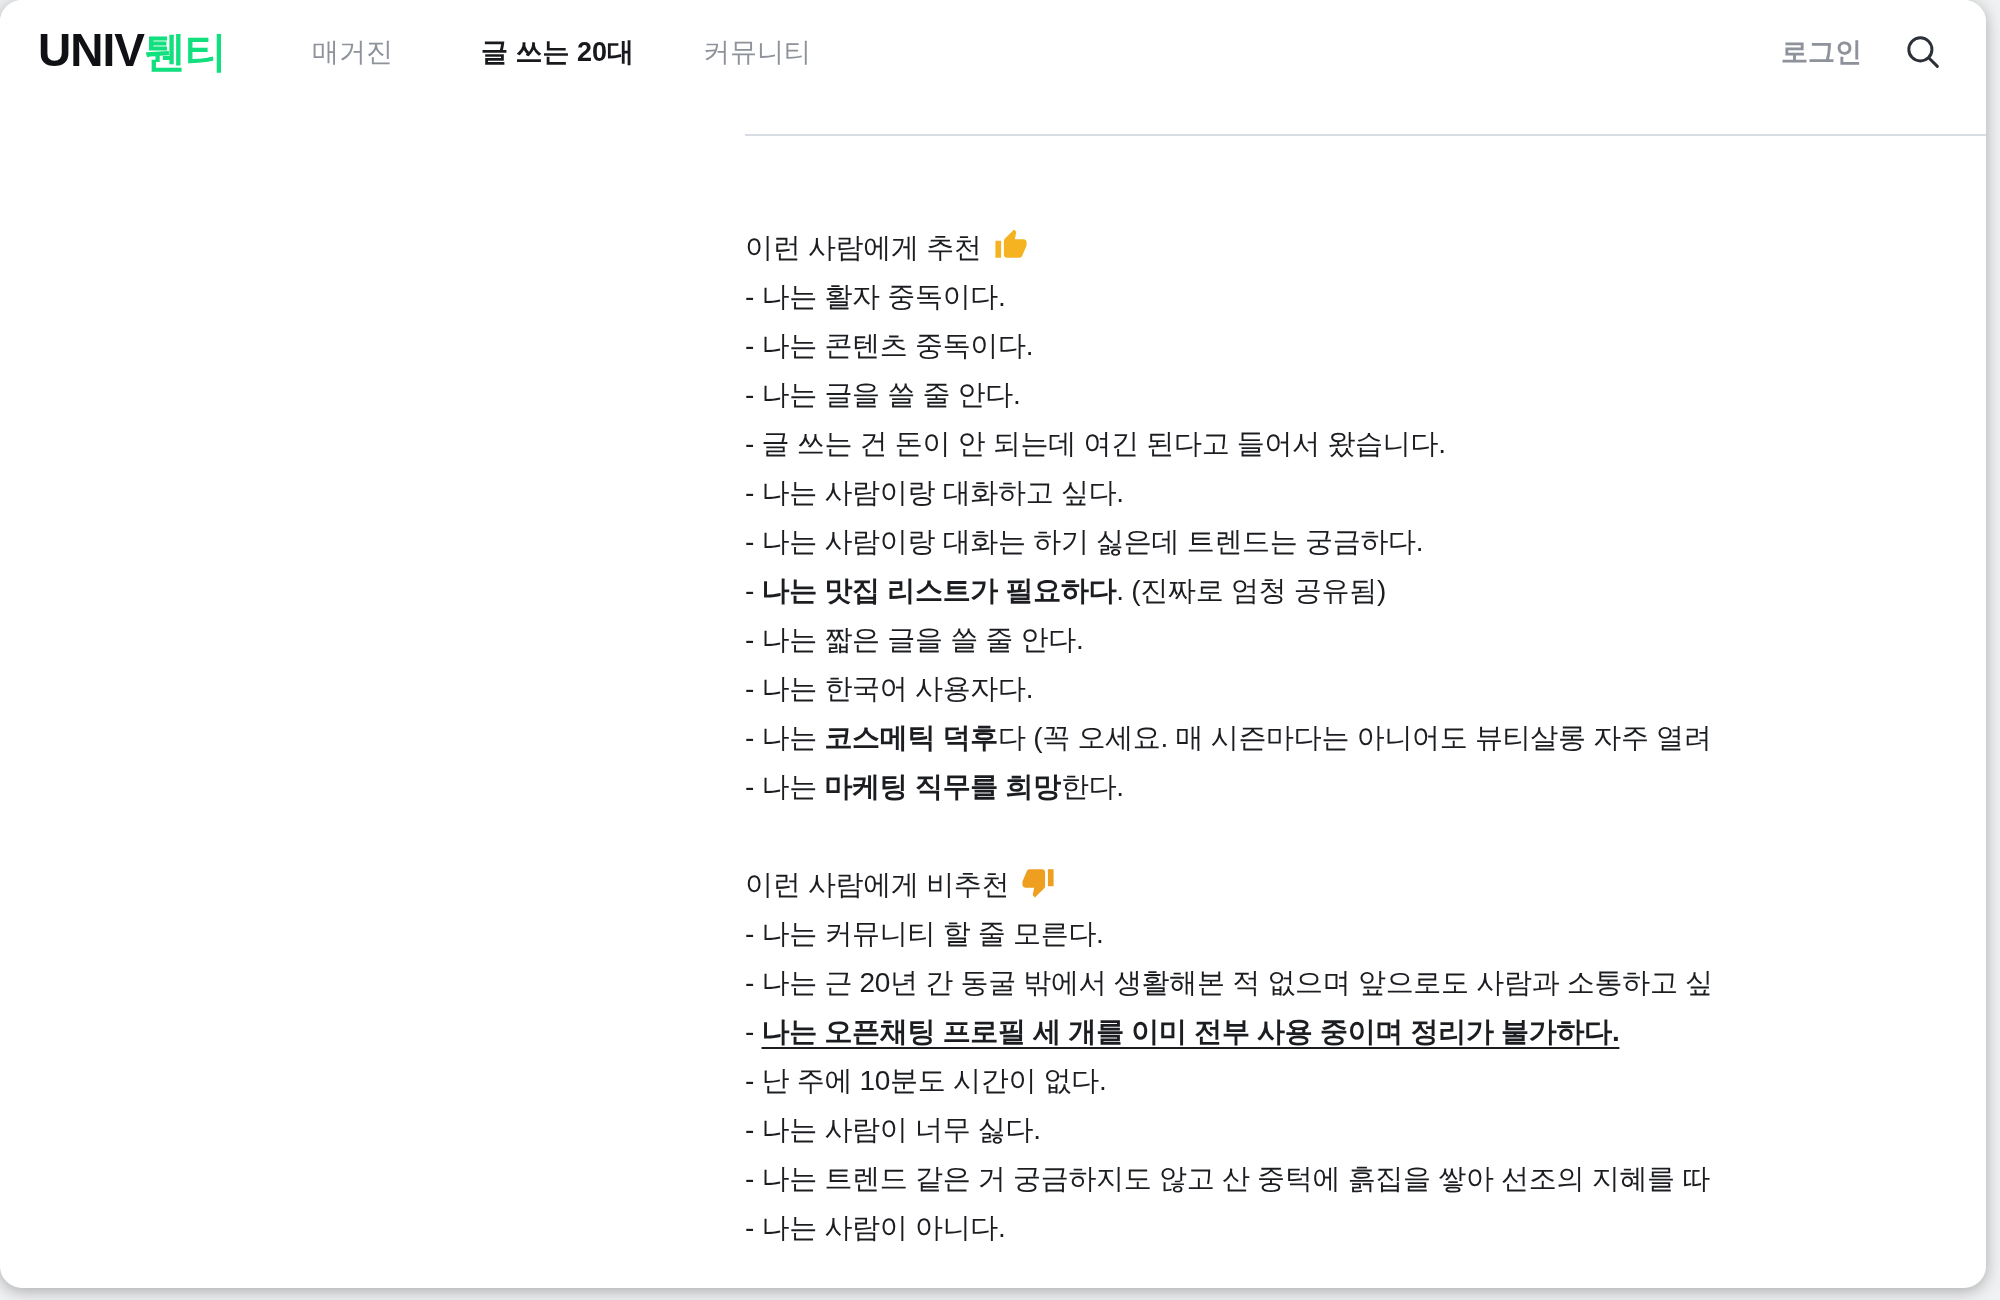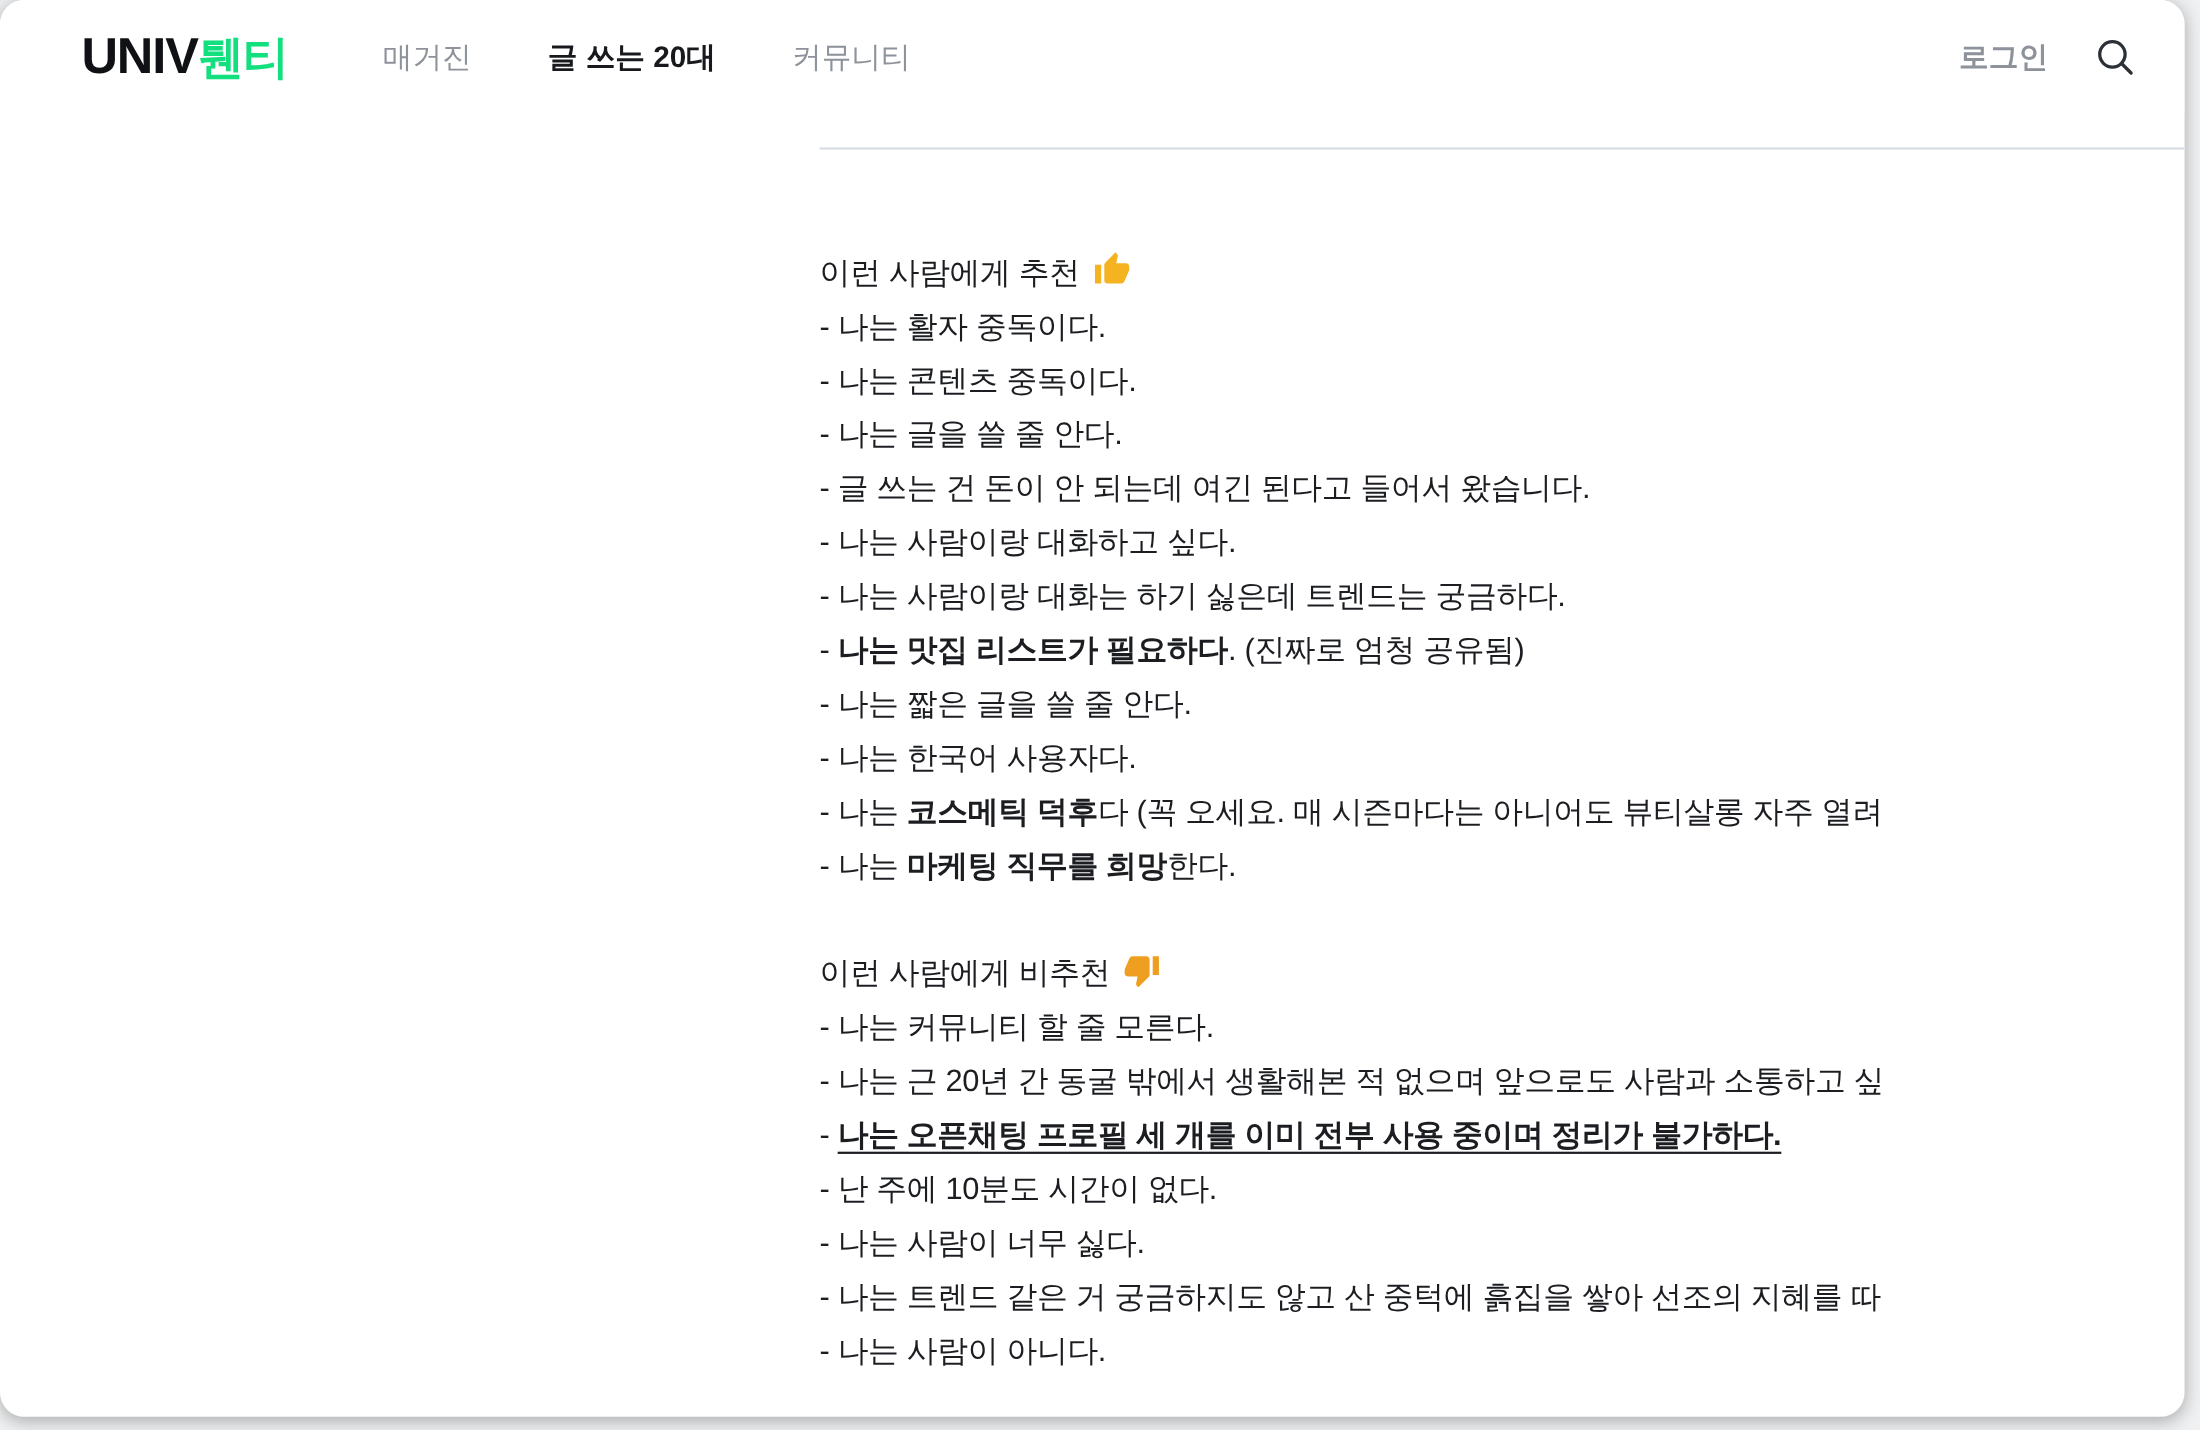--- a/index.html
+++ b/index.html
@@ -19,21 +19,20 @@
     overflow: hidden;
   }
   
   .header {
     position: absolute;
     left: 0; top: 0; right: 0;
     height: 103px;
     background: #fff;
     display: flex;
     align-items: center;
-    padding-left: 36px;
   }
   .brand {
     margin-left: 38px;
     display: flex;
     align-items: baseline;
     cursor: pointer;
     white-space: nowrap;
   }
   .brand .univ {
     font-size: 46px;
@@ -55,20 +54,21 @@
   .nav a {
     font-size: 27px;
     color: #8e939b;
     text-decoration: none;
     cursor: pointer;
     white-space: nowrap;
   }
   .nav a.active {
     color: #17191c;
     font-weight: 700;
+    margin-left: 19px;
   }
   .header-right {
     margin-left: auto;
     margin-right: 42px;
     display: flex;
     align-items: center;
     gap: 40px;
   }
   .login {
     font-size: 27px;

